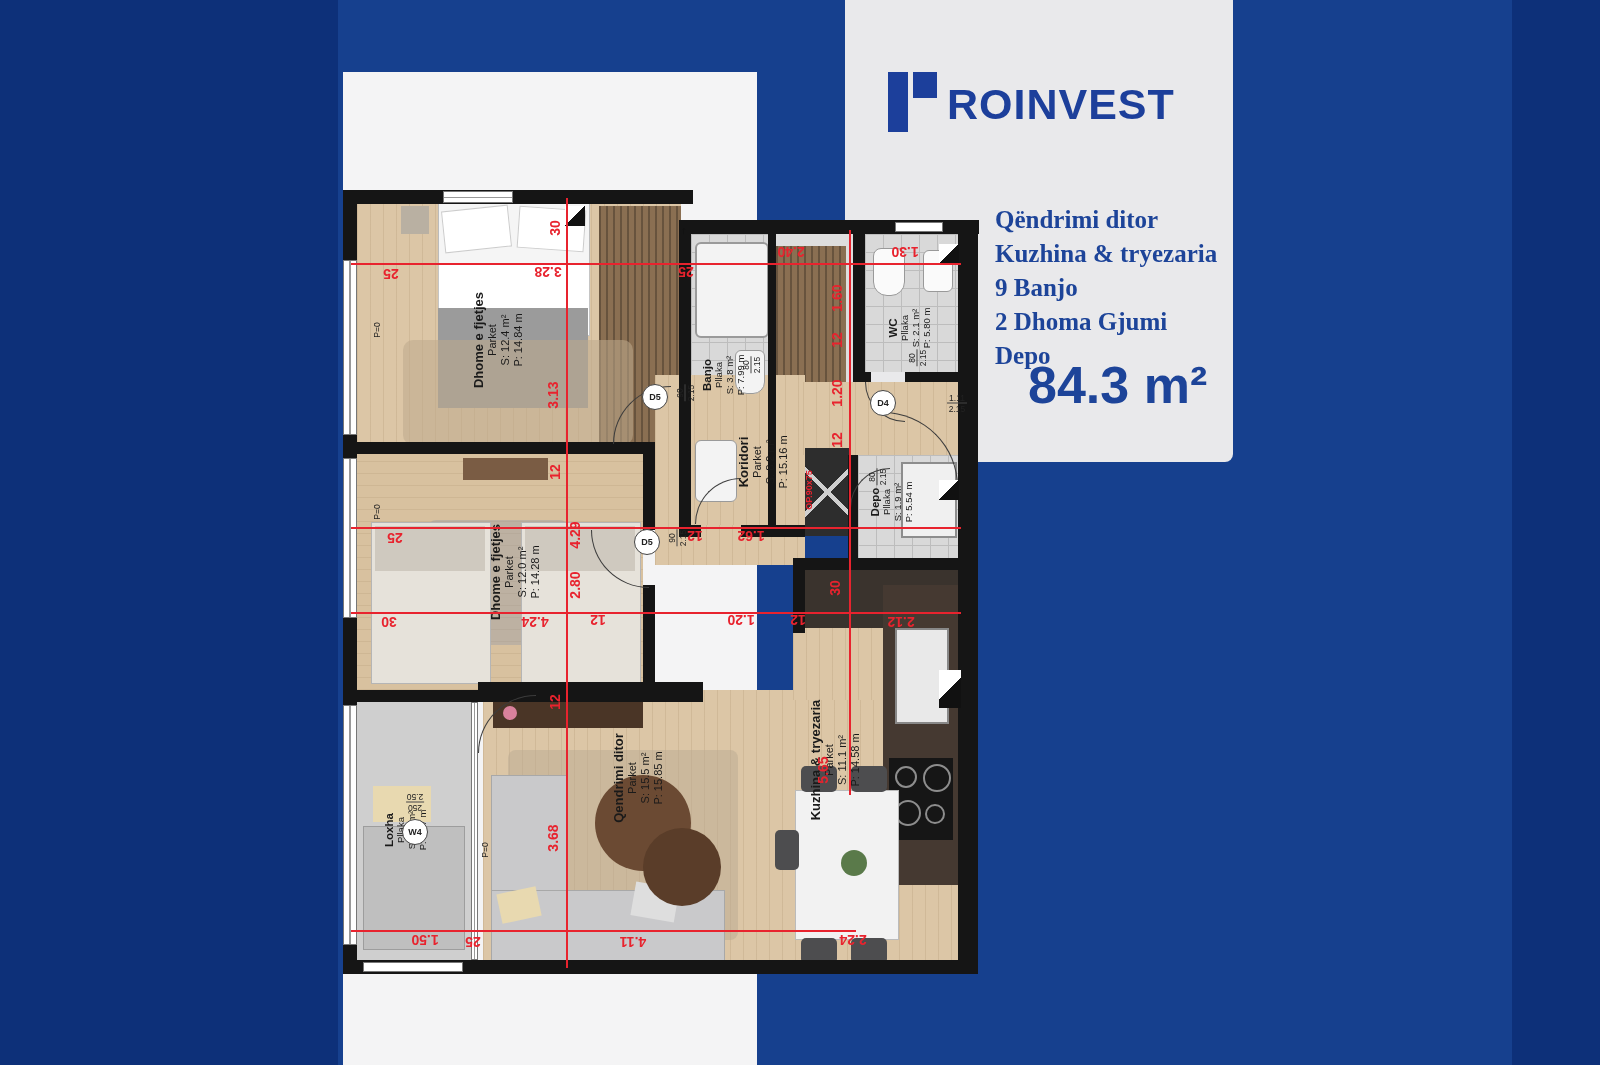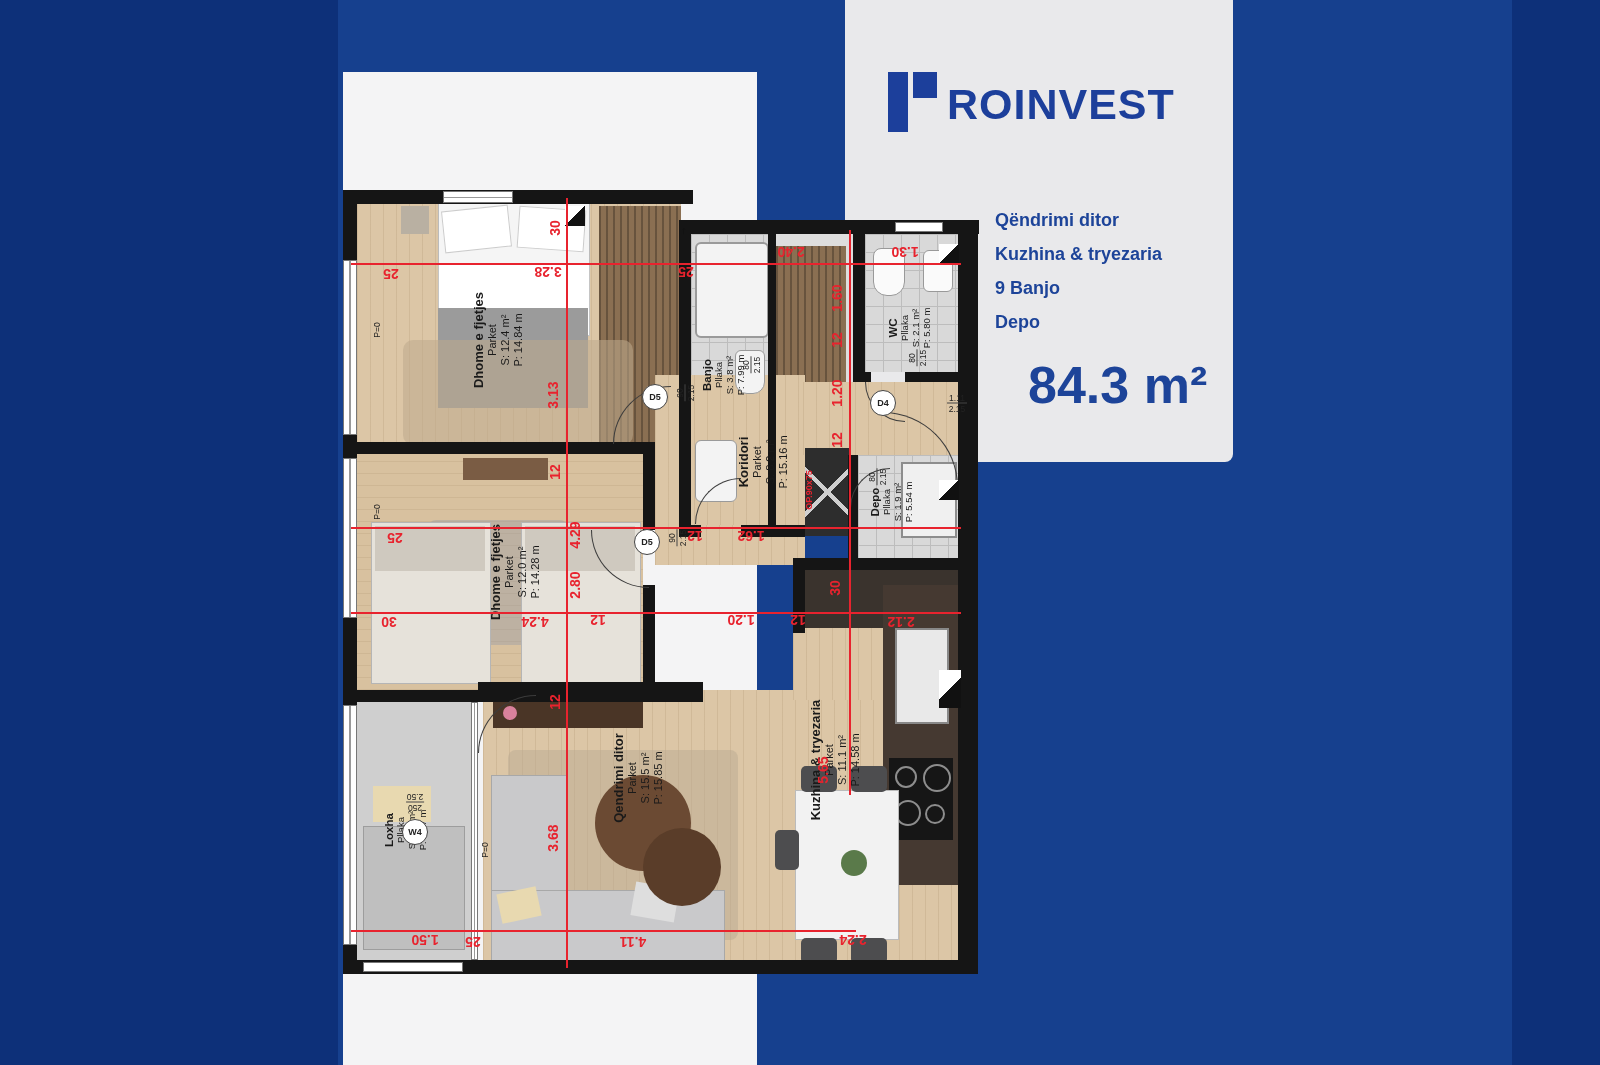--- a/index.html
+++ b/index.html
@@ -11,21 +11,21 @@
   #band-right{left:1512px;top:0;width:88px;height:1065px;background:#0d3079;}
   #white-strip{left:343px;top:72px;width:414px;height:993px;background:#f4f4f5;}
   #gray-panel{left:845px;top:0;width:388px;height:462px;background:#e9e9eb;border-radius:0 0 8px 8px;z-index:1;}
   
   #logo{left:888px;top:72px;z-index:3;display:flex;align-items:flex-start;}
   #logo .bar{width:20px;height:60px;background:#1c3f9b;}
   #logo .sq{width:24px;height:26px;background:#1c3f9b;margin-left:5px;}
   #logo .word{font-size:43px;font-weight:800;color:#1c3f9b;letter-spacing:1px;margin-left:10px;margin-top:8px;}
   
   #legend{left:995px;top:203px;z-index:3;width:230px;}
-  #legend .feat{font-size:18px;font-weight:600;color:#1d4499;line-height:34px;}
+  #legend .feat{font-size:25px;font-weight:600;color:#1d4499;line-height:34px;font-family:Liberation Serif, serif;}
   #area-big{left:1028px;top:355px;z-index:3;font-size:52px;font-weight:800;color:#1d4499;}
   
   #plan{left:343px;top:190px;width:640px;height:786px;z-index:2;}
   .fl{position:absolute;}
   .wood{background:#dcc6a6;background-image:repeating-linear-gradient(90deg,rgba(120,90,50,.12) 0 1px,transparent 1px 13px);}
   .wood2{background:#d8c19f;background-image:repeating-linear-gradient(0deg,rgba(120,90,50,.10) 0 1px,transparent 1px 12px);}
   .tile{background:#d9d9d9;background-image:linear-gradient(#bdbdbd 1px,transparent 1px),linear-gradient(90deg,#bdbdbd 1px,transparent 1px);background-size:18px 18px;}
   .wl{position:absolute;background:#151515;}
   .win{position:absolute;background:#fff;border:1px solid #777;box-sizing:border-box;}
   .win.v{background-image:linear-gradient(90deg,transparent 45%,#999 45% 55%,transparent 55%);}
@@ -63,20 +63,21 @@
 <div class="abs" id="logo">
   <span class="bar"></span>
   <span class="sq"></span>
   <span class="word">ROINVEST</span>
 </div>
 
 <div class="abs" id="legend">
     <div class="feat">Qëndrimi ditor</div>
     <div class="feat">Kuzhina &amp; tryezaria</div>
     <div class="feat">9 Banjo</div>
+    <div class="feat">2 Dhoma Gjumi</div>
     <div class="feat">Depo</div>
   </div>
 <div class="abs" id="area-big">84.3 m²</div>
 
 <div class="abs" id="plan">
 
   <div class="fl wood" style="left:14px;top:14px;width:324px;height:240px"></div>
   <div class="closet" style="left:256px;top:16px;width:82px;height:236px"></div>
   <div class="fl tile" style="left:348px;top:44px;width:77px;height:291px"></div>
   <div class="fl" style="left:425px;top:44px;width:85px;height:291px;background:#dedede"></div>

